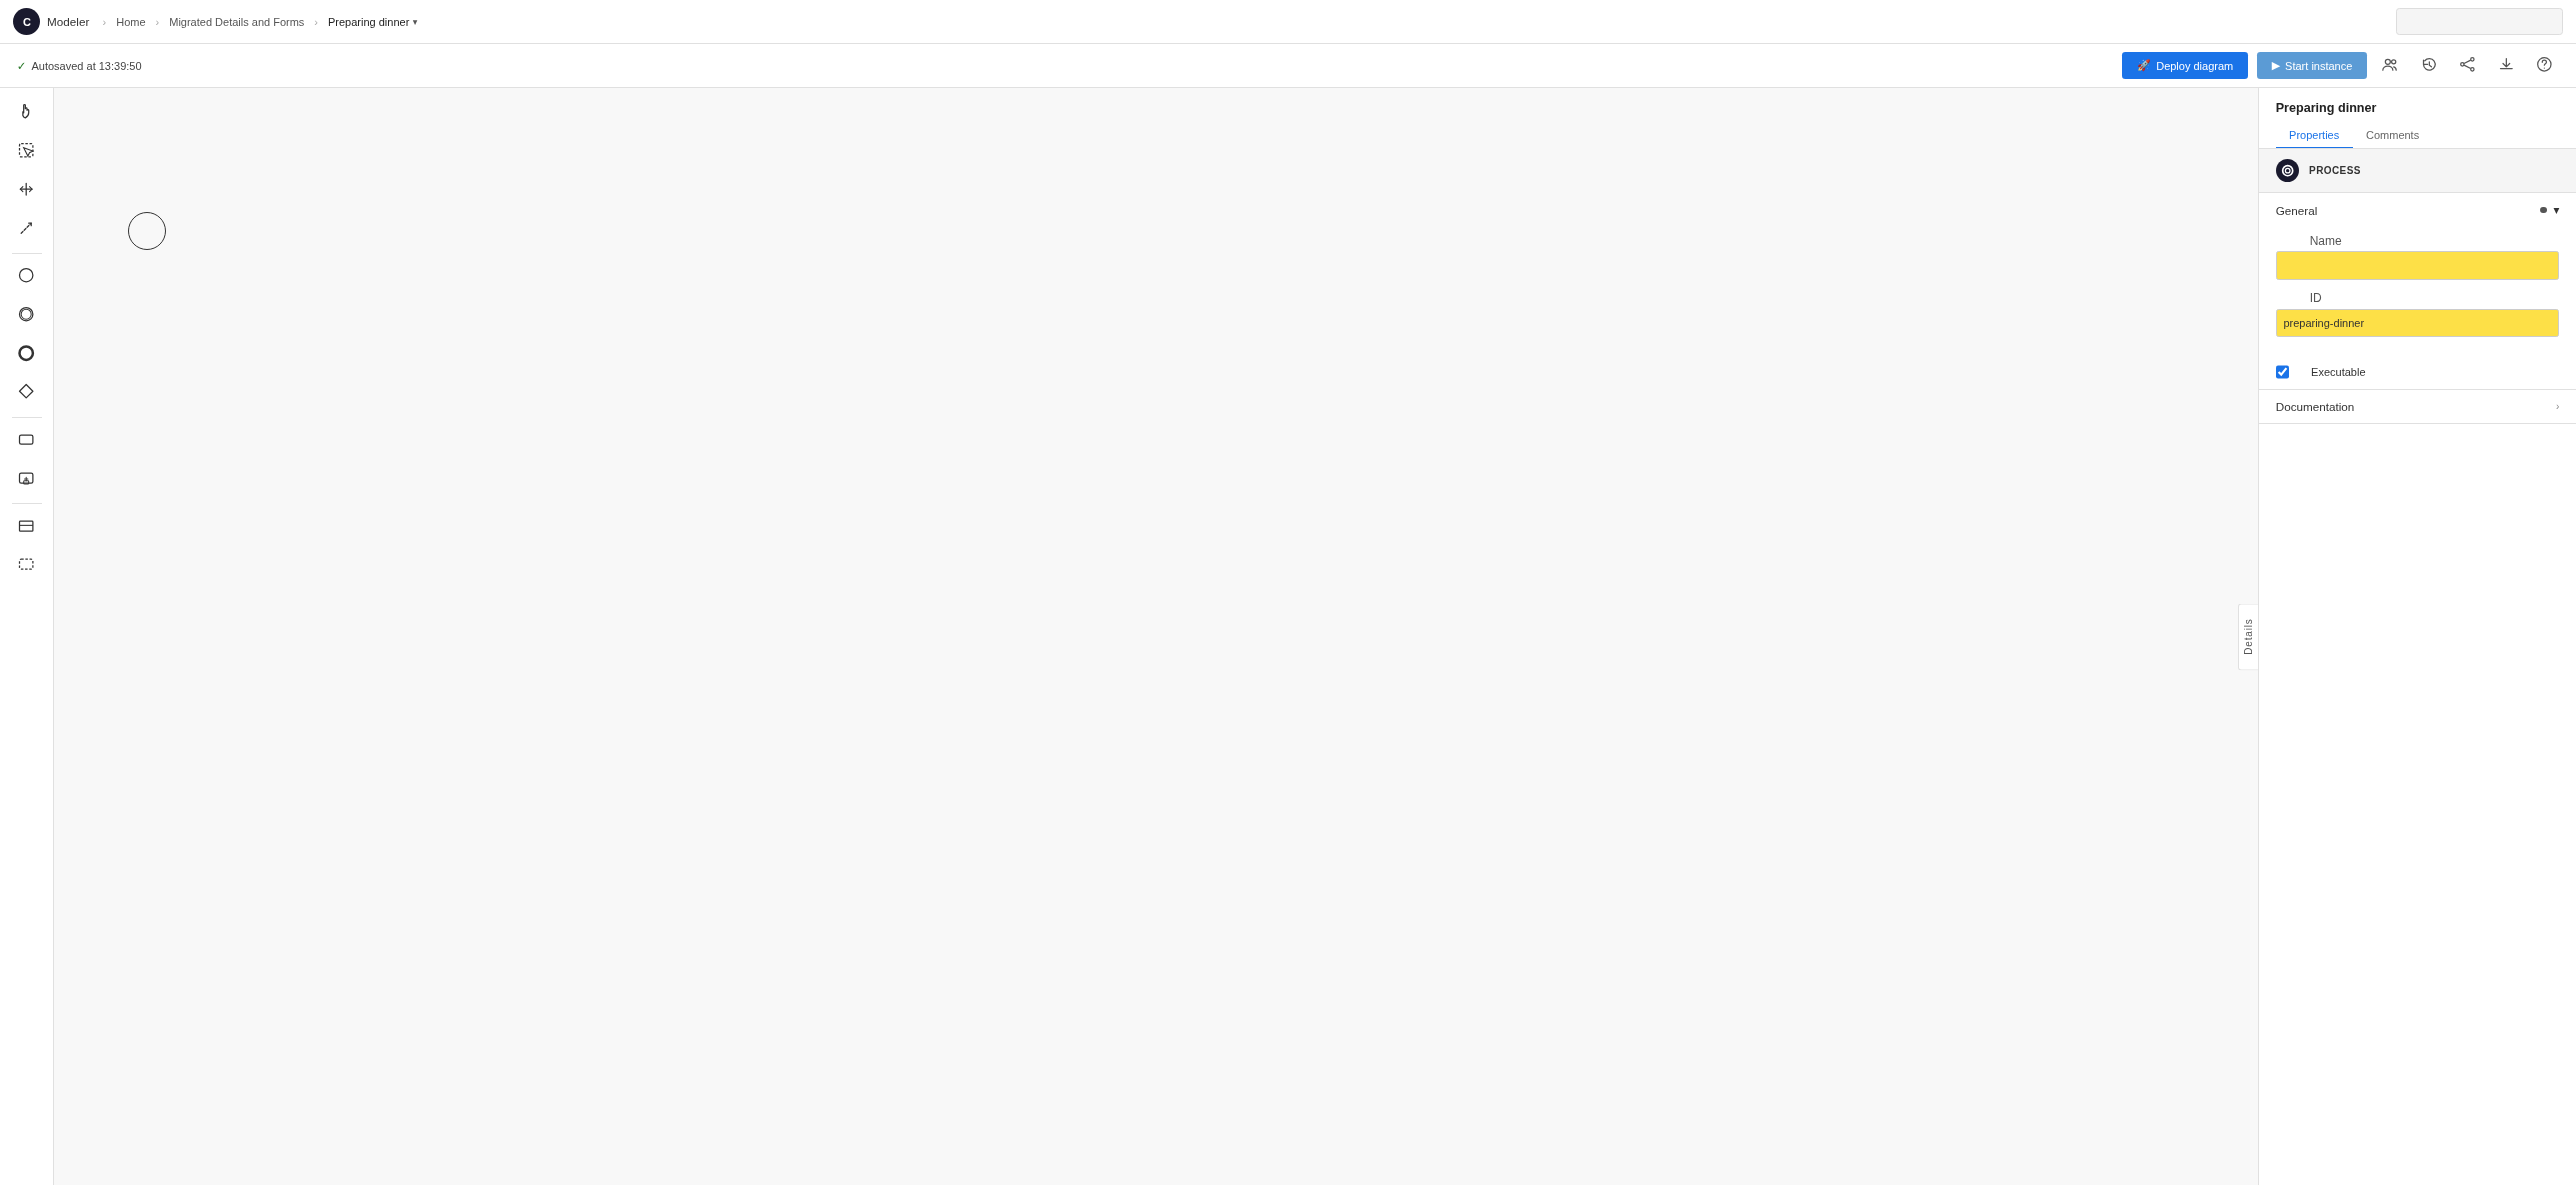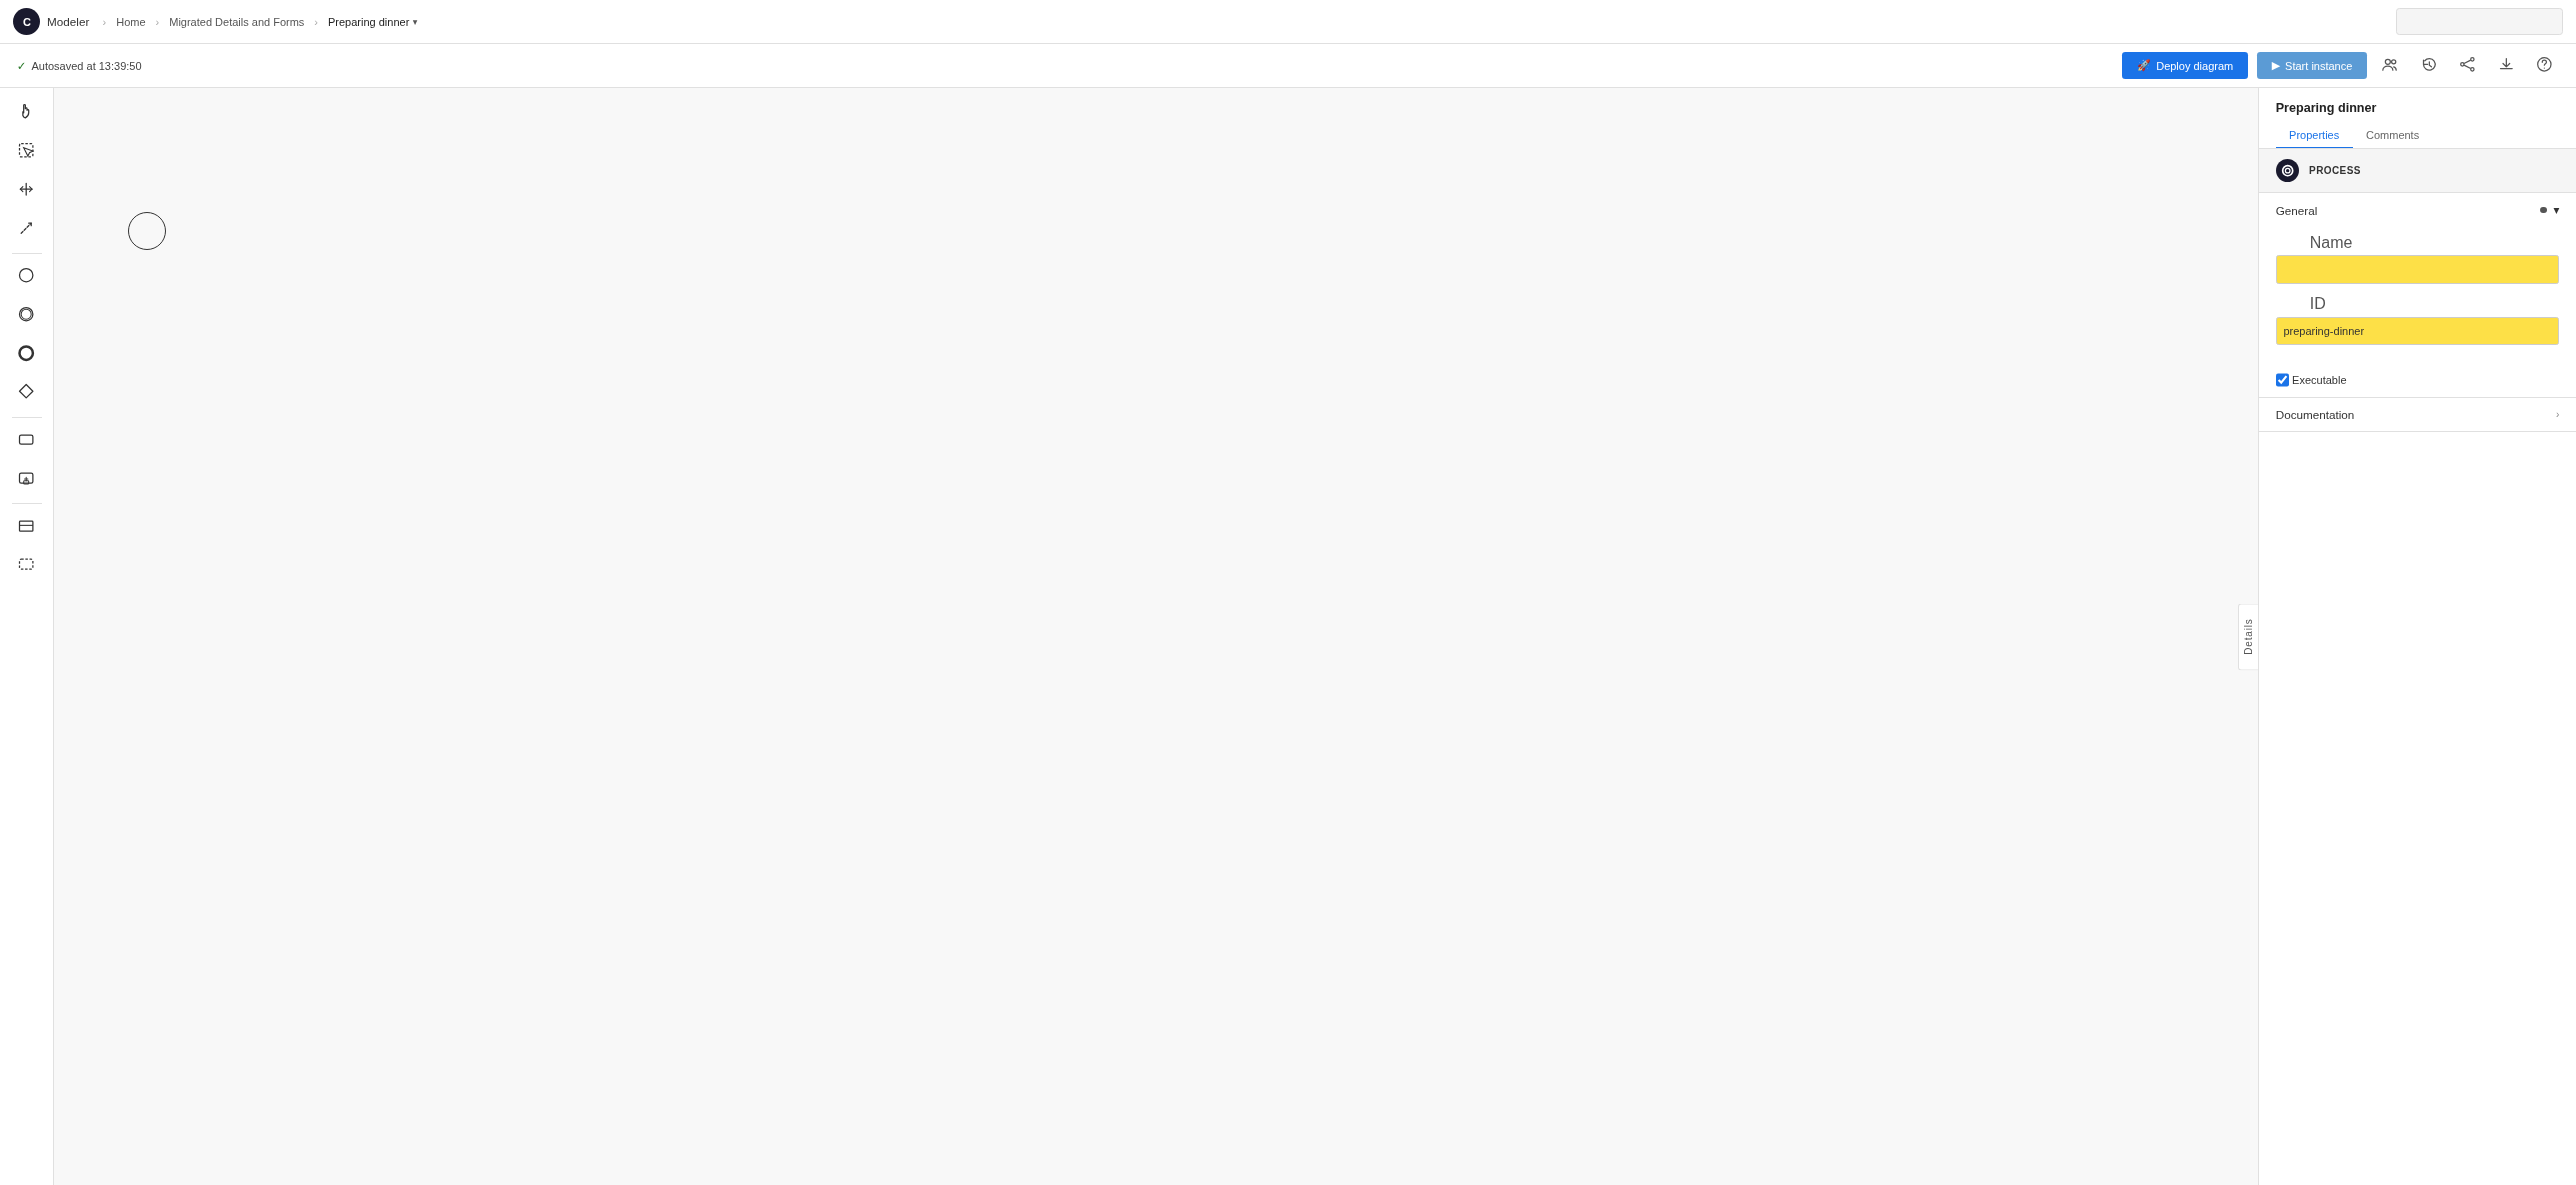--- a/index.html
+++ b/index.html
@@ -253,38 +253,38 @@
       width: 6.7px; height: 6.7px;
       border-radius: 50%;
       background: #555;
     }
     .chevron-right { font-size: 10px; color: #888; }
     .collapsible-content {
       padding: 6.7px 16.7px 13.4px;
     }
     .form-group { margin-bottom: 11.7px; }
     .form-label {
-      font-size: 16px;
+      font-size: 12px;
       color: #555;
       margin-bottom: 3.3px;
       display: block;
       padding-left: 34px;
     }
     .form-input {
       width: 100%;
       height: 28.5px;
       border: 0.8px solid #ccc;
       border-radius: 2.5px;
       padding: 0 6.7px;
       font-size: 11px;
       background: #fde047;
       color: #333;
     }
     .checkbox-row {
-      display: flex; align-items: center; gap: 3px;
+      display: flex; align-items: center; gap: 22px;
       padding: 3.3px 16.7px 10px;
     }
     .form-checkbox {
       width: 13.4px; height: 13.4px;
       accent-color: #1a73e8;
       cursor: pointer;
     }
     .checkbox-label {
       font-size: 11px;
       color: #333;

